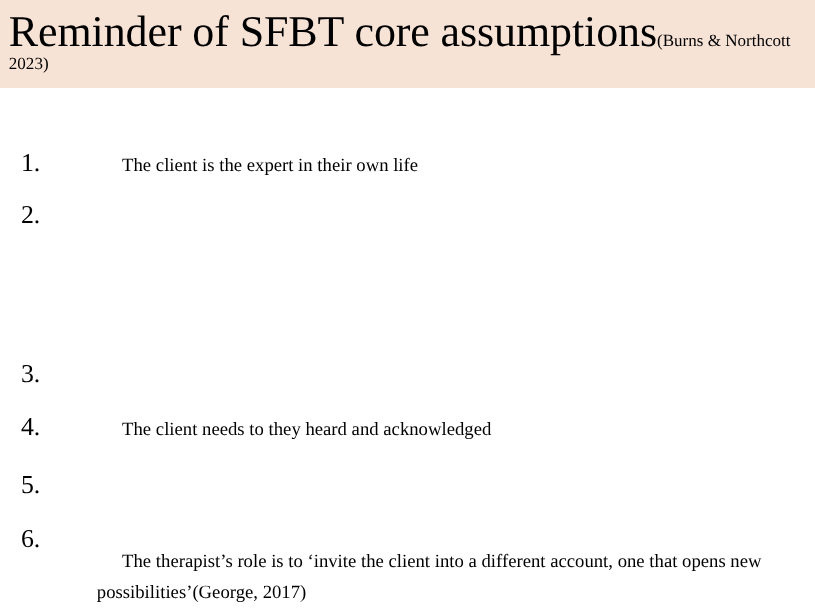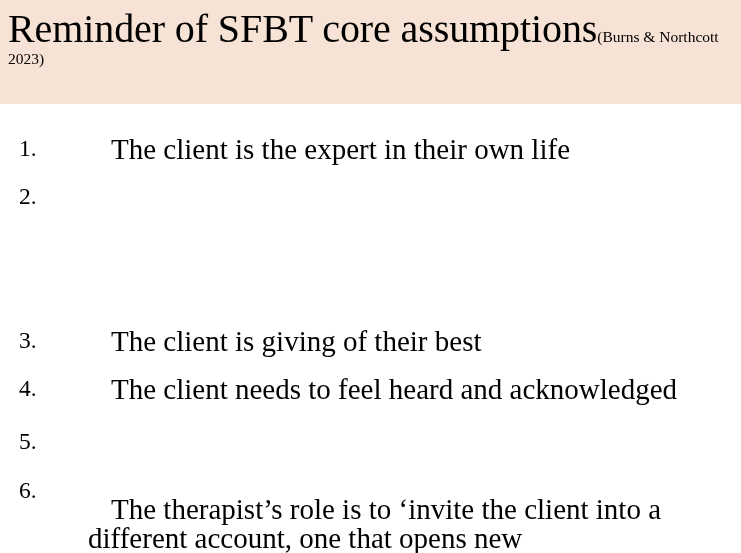--- a/index.html
+++ b/index.html
@@ -15,21 +15,21 @@
     overflow: hidden;
     position: relative;
   }
 
   
   #title-band {
     position: absolute;
     left: 0;
     top: 0;
     width: 741px;
-    height: 104px;
+    height: 80px;
     background: #f7e3d6;
     box-sizing: border-box;
     padding: 0;
     overflow: hidden;
   }
   #title-block {
     position: absolute;
     left: 8px;
     top: 9px;
     width: 733px;
@@ -76,21 +76,21 @@
     width: 40px;
     text-align: left;
     font-size: 23.5px;
     color: #000000;
   }
   .item-text {
     display: block;
     margin-left: 92px;
     margin-right: 20px;
     text-indent: 19px;
-    font-size: 29px;
+    font-size: 17px;
     color: #000000;
   }
 
   
   .item-1 { top: 39px; }
   .item-2 { top: 87px; }
   .item-2 .item-text { line-height: 49px; margin-right: 74px; }
   .item-3 { top: 231px; }
   .item-4 { top: 279px; }
   .item-5 { top: 332px; }
@@ -117,26 +117,25 @@
     <span class="item-number">1.</span>
     <span class="item-text">The client is the expert in their own life</span>
   </li>
 
   <li class="assumption-item item-2">
     <span class="item-number">2.</span>
   </li>
 
   <li class="assumption-item item-3">
     <span class="item-number">3.</span>
-    <span class="item-text">The client is giving of their best</span>
   </li>
 
   <li class="assumption-item item-4">
     <span class="item-number">4.</span>
-    <span class="item-text">The client needs to feel heard and acknowledged</span>
+    <span class="item-text">The client needs to they heard and acknowledged</span>
   </li>
 
   <li class="assumption-item item-5">
     <span class="item-number">5.</span>
   </li>
 
   <li class="assumption-item item-6">
     <span class="item-number">6.</span>
     <span class="item-text">The therapist’s role is to ‘invite the client into a different account, one that opens new possibilities’(George, 2017)</span>
   </li>

